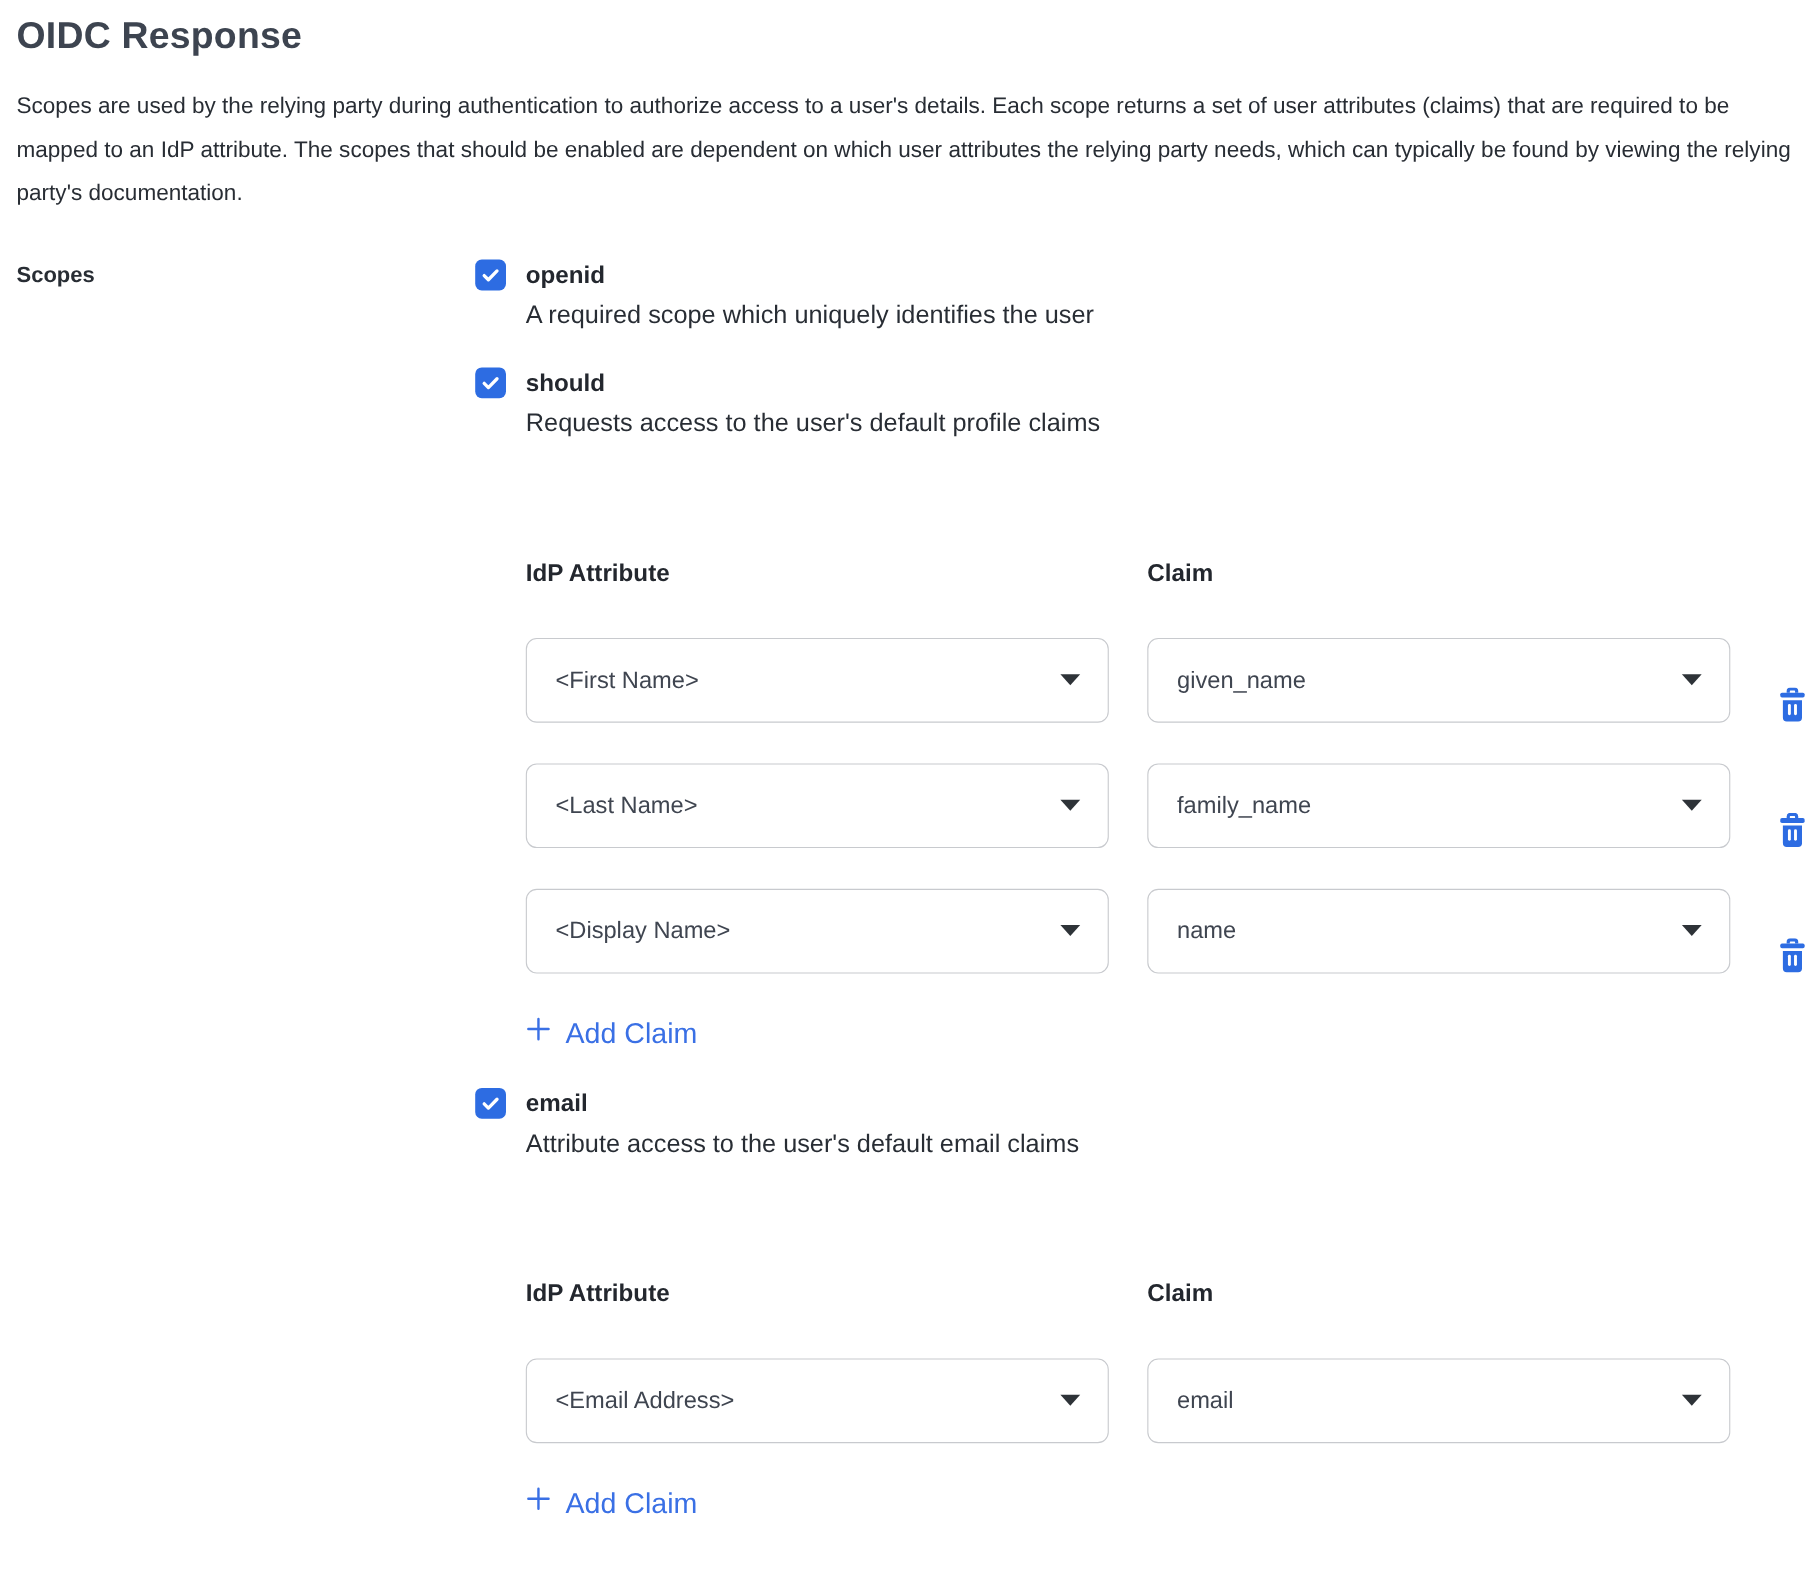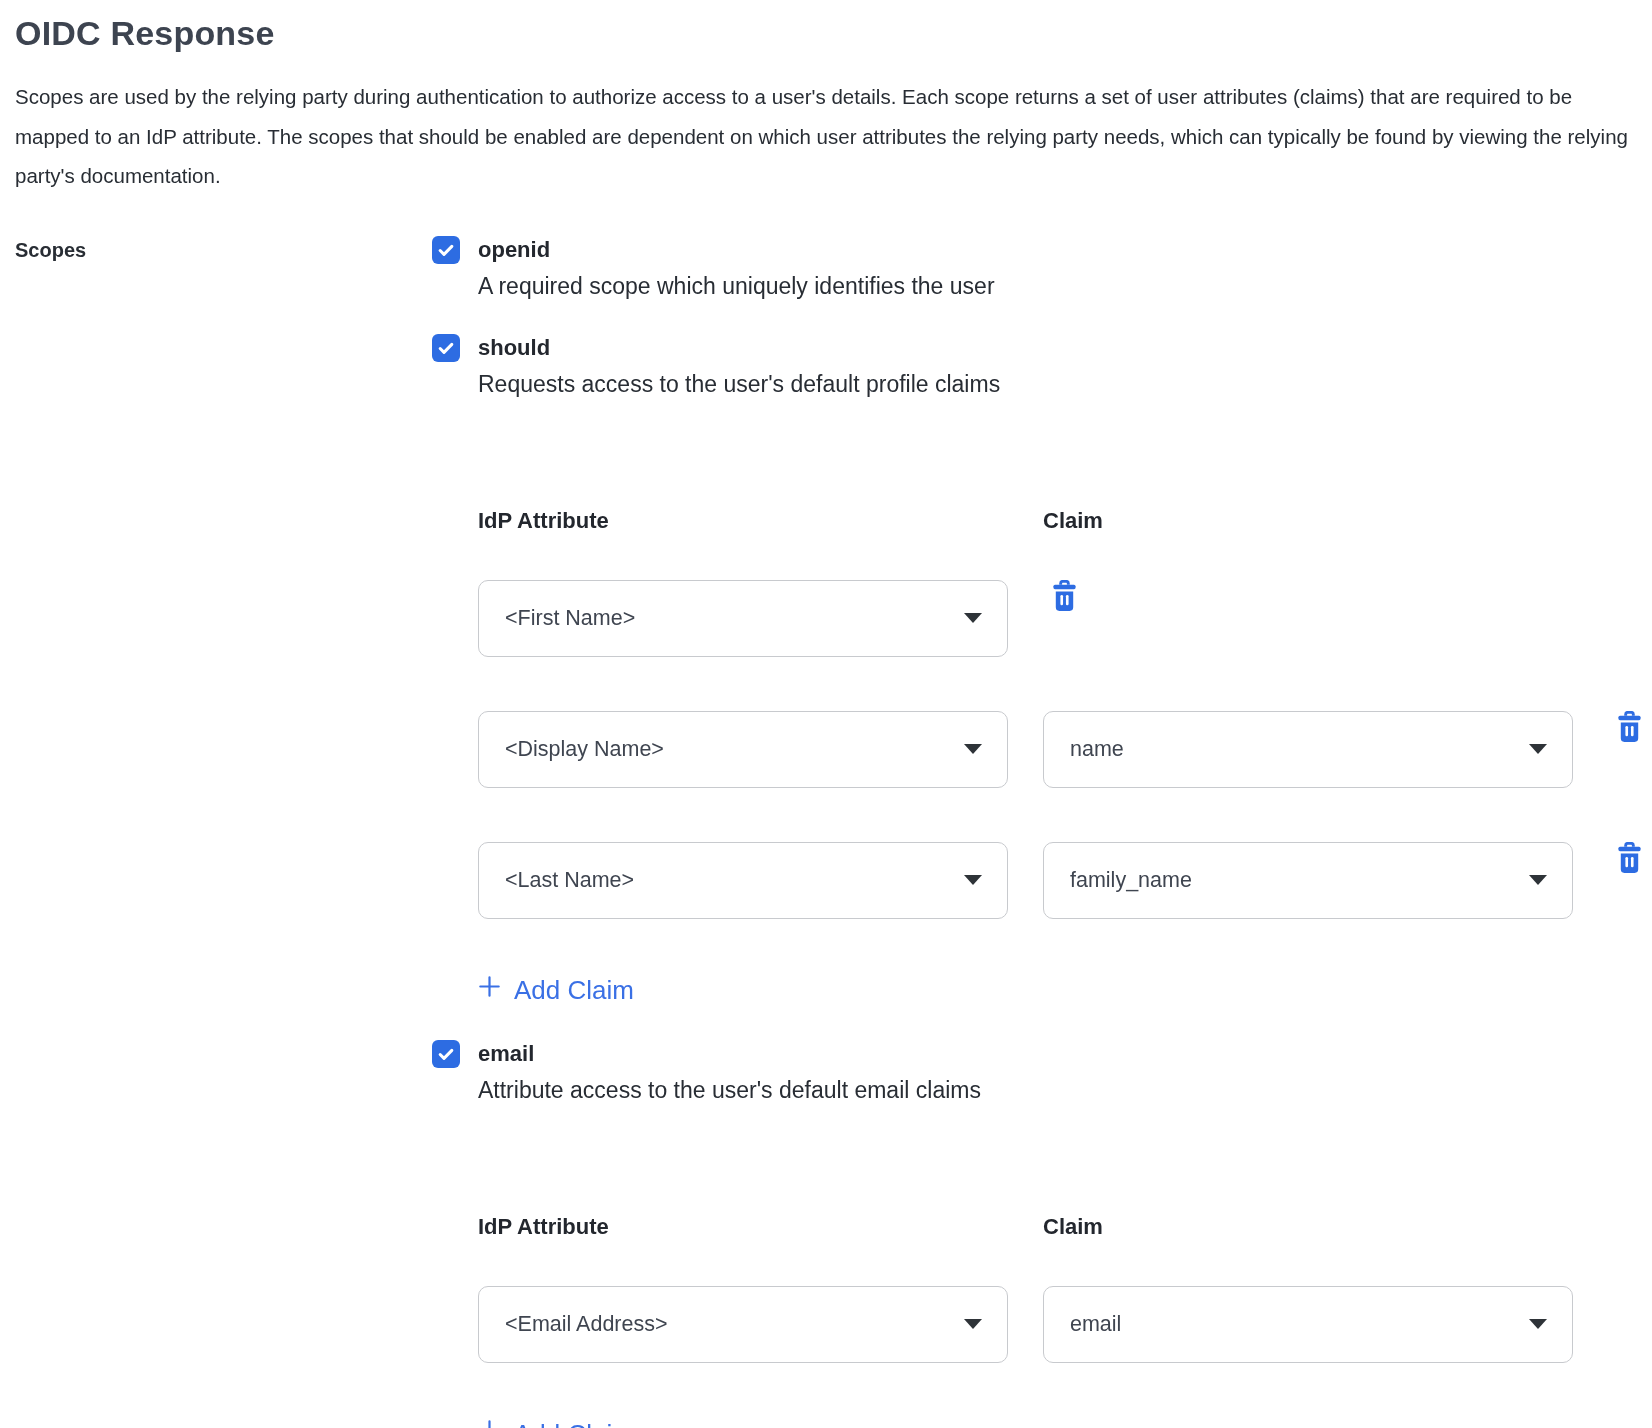--- a/index.html
+++ b/index.html
@@ -68,21 +68,21 @@
     margin: 9px 0 0 46px;
     font-size: 23px;
     color: var(--text-body);
   }
 
   .claims-section { margin: 110px 0 8px 46px; }
   .claims-headers { display: flex; margin-bottom: 46px; }
   .claims-header { font-size: 22px; font-weight: bold; color: var(--text-dark); }
   .claims-header.idp { width: 565px; }
 
-  .claim-row { display: flex; align-items: flex-start; margin-bottom: 54px; }
+  .claim-row { display: flex; align-items: flex-end; margin-bottom: 37px; }
   .select {
     width: 530px; height: 77px;
     border: 1.5px solid var(--border);
     border-radius: 10px;
     background: #fff;
     display: flex; align-items: center;
     padding: 0 52px 0 26px;
     position: relative;
     cursor: pointer;
   }
@@ -160,64 +160,68 @@
             <div class="claims-header idp">IdP Attribute</div>
             <div class="claims-header">Claim</div>
           </div>
 
           
           <div class="claim-row">
             <div class="select idp">
               <span class="select-value">&lt;First Name&gt;</span>
               <span class="caret"></span>
             </div>
+            <div class="select claim">
+              <span class="select-value">given_name</span>
+              <span class="caret"></span>
+            </div>
             <button class="trash-btn" aria-label="Delete claim">
               <span style="display:flex;">
                 <svg width="29" height="32" viewBox="0 0 22 24" fill="currentColor">
                   <path d="M8.1 3.4 V2.4 A1.5 1.5 0 0 1 9.6 0.9 h2.8 A1.5 1.5 0 0 1 13.9 2.4 v1" fill="none" stroke="currentColor" stroke-width="2.2"></path>
                   <rect x="2.6" y="3.4" width="16.8" height="3.4" rx="1.2"></rect>
                   <path d="M4.4 8.6 h13.2 v12 a2.7 2.7 0 0 1 -2.7 2.7 H7.1 a2.7 2.7 0 0 1 -2.7 -2.7 z"></path>
                   <rect x="7.9" y="11.2" width="2" height="7.8" rx="1" fill="#ffffff"></rect>
                   <rect x="12.1" y="11.2" width="2" height="7.8" rx="1" fill="#ffffff"></rect>
                 </svg>
               </span>
             </button>
           </div>
 
           
           <div class="claim-row">
             <div class="select idp">
-              <span class="select-value">&lt;Display Name&gt;</span>
-              <span class="caret"></span>
-            </div>
-            <div class="select claim">
-              <span class="select-value">name</span>
+              <span class="select-value">&lt;Last Name&gt;</span>
+              <span class="caret"></span>
+            </div>
+            <div class="select claim">
+              <span class="select-value">family_name</span>
               <span class="caret"></span>
             </div>
             <button class="trash-btn" aria-label="Delete claim">
               <span style="display:flex;">
                 <svg width="29" height="32" viewBox="0 0 22 24" fill="currentColor">
                   <path d="M8.1 3.4 V2.4 A1.5 1.5 0 0 1 9.6 0.9 h2.8 A1.5 1.5 0 0 1 13.9 2.4 v1" fill="none" stroke="currentColor" stroke-width="2.2"></path>
                   <rect x="2.6" y="3.4" width="16.8" height="3.4" rx="1.2"></rect>
                   <path d="M4.4 8.6 h13.2 v12 a2.7 2.7 0 0 1 -2.7 2.7 H7.1 a2.7 2.7 0 0 1 -2.7 -2.7 z"></path>
                   <rect x="7.9" y="11.2" width="2" height="7.8" rx="1" fill="#ffffff"></rect>
                   <rect x="12.1" y="11.2" width="2" height="7.8" rx="1" fill="#ffffff"></rect>
                 </svg>
               </span>
             </button>
           </div>
 
           
           <div class="claim-row">
             <div class="select idp">
-              <span class="select-value">&lt;Last Name&gt;</span>
-              <span class="caret"></span>
-            </div>
-            <div class="select claim">
-              <span class="select-value">family_name</span>
+              <span class="select-value">&lt;Display Name&gt;</span>
+              <span class="caret"></span>
+            </div>
+            <div class="select claim">
+              <span class="select-value">name</span>
               <span class="caret"></span>
             </div>
             <button class="trash-btn" aria-label="Delete claim">
               <span style="display:flex;">
                 <svg width="29" height="32" viewBox="0 0 22 24" fill="currentColor">
                   <path d="M8.1 3.4 V2.4 A1.5 1.5 0 0 1 9.6 0.9 h2.8 A1.5 1.5 0 0 1 13.9 2.4 v1" fill="none" stroke="currentColor" stroke-width="2.2"></path>
                   <rect x="2.6" y="3.4" width="16.8" height="3.4" rx="1.2"></rect>
                   <path d="M4.4 8.6 h13.2 v12 a2.7 2.7 0 0 1 -2.7 2.7 H7.1 a2.7 2.7 0 0 1 -2.7 -2.7 z"></path>
                   <rect x="7.9" y="11.2" width="2" height="7.8" rx="1" fill="#ffffff"></rect>
                   <rect x="12.1" y="11.2" width="2" height="7.8" rx="1" fill="#ffffff"></rect>

